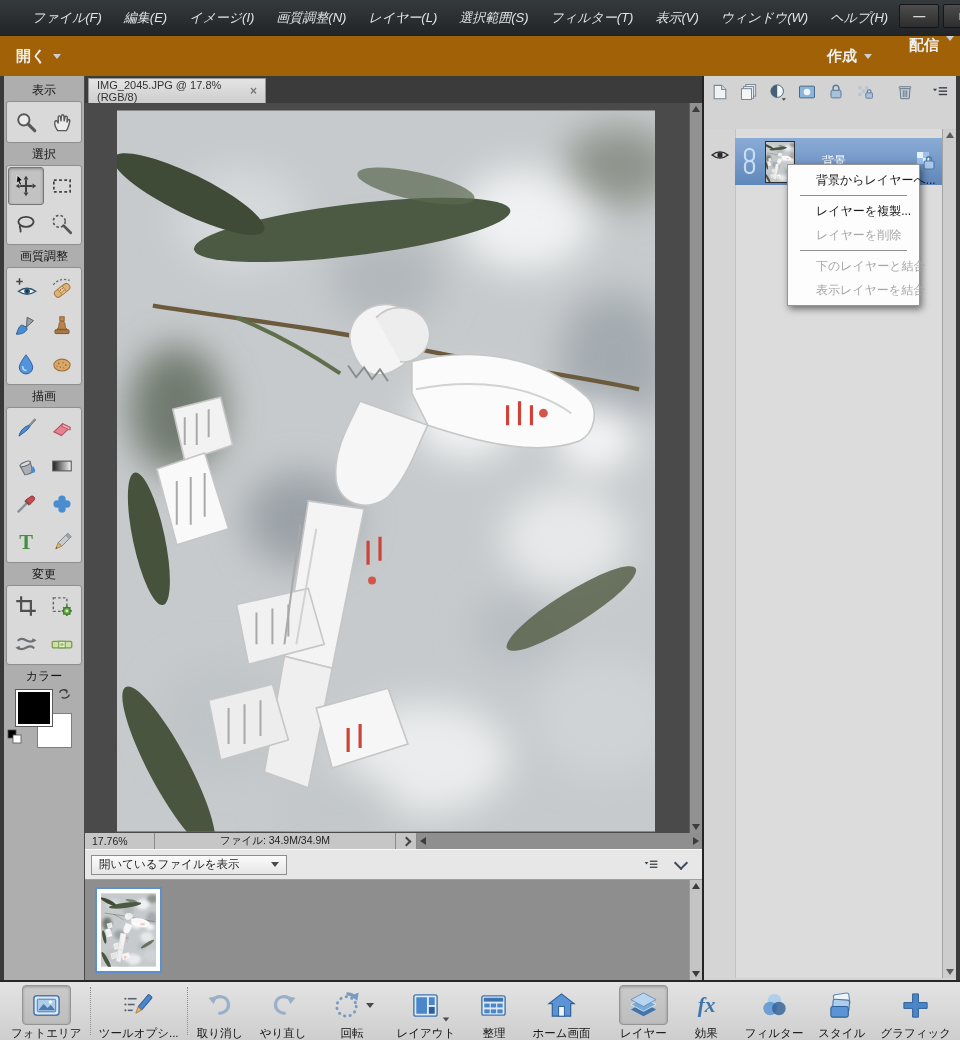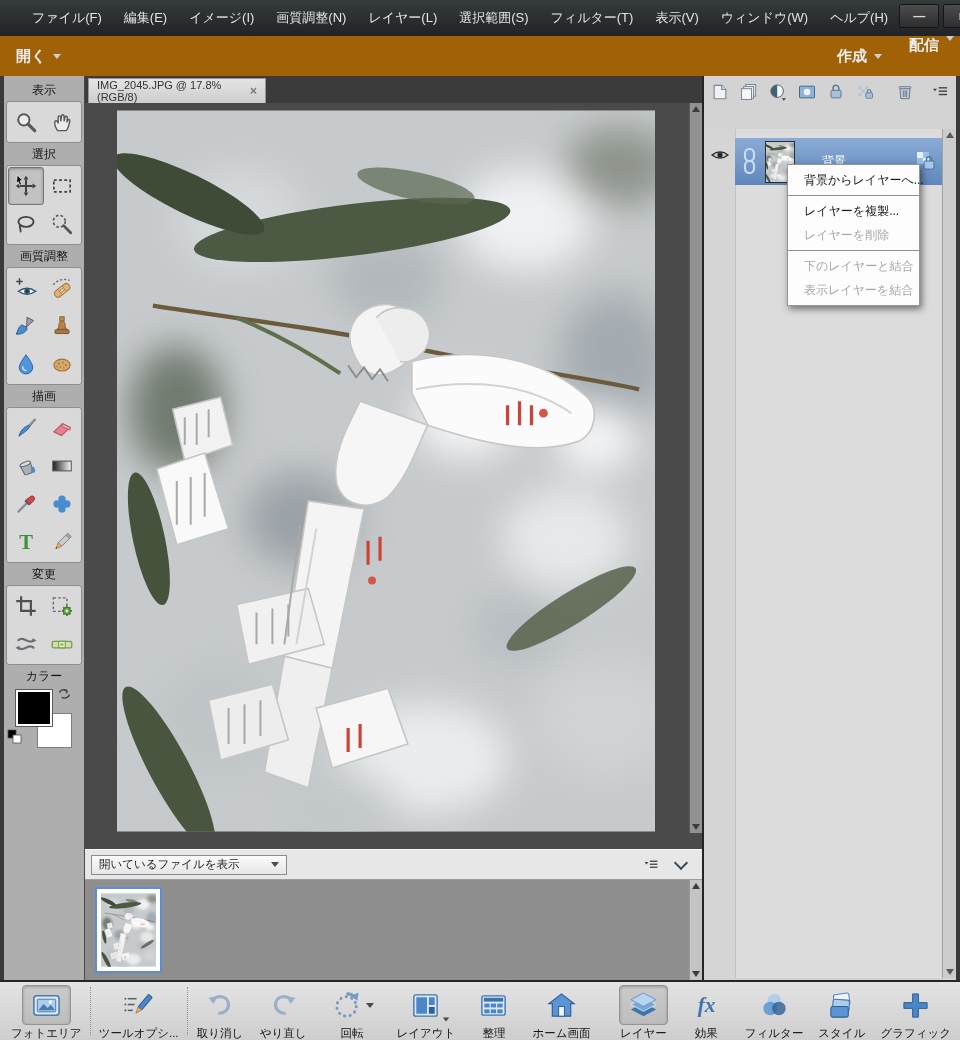--- a/index.html
+++ b/index.html
@@ -1,32 +1,32 @@
 <!DOCTYPE html>
 <html><head>
 <meta charset="utf-8">
 <style>
   html,body{margin:0;padding:0;background:#555;}
   body{width:960px;height:1040px;overflow:hidden;font-family:"Liberation Sans",sans-serif;}
   .app{position:relative;width:960px;height:1040px;background:#d4d4d4;overflow:hidden;}
 
   
-  .menubar{position:absolute;top:0;left:0;right:0;height:36px;background:linear-gradient(#353a3d,#212426);display:flex;align-items:center;color:#e2e4e6;font-size:13px;}
+  .menubar{position:absolute;top:0;left:0;right:0;height:36px;background:linear-gradient(#353a3d,#212426);display:flex;align-items:center;color:#e2e4e6;font-size:13px;font-style:italic;}
   .logo{width:26px;height:26px;margin:0 12px 0 9px;}
   .menu-item{padding:0 11px;white-space:nowrap;cursor:default;}
   .win-controls{margin-left:auto;display:flex;gap:4px;margin-right:10px;align-self:flex-start;padding-top:4px;}
   .win-btn{width:38px;height:22px;background:linear-gradient(#4c4c4c,#2e2e2e);border:1px solid #161616;border-radius:2px;color:#d8d8d8;font-size:12px;font-weight:bold;display:flex;align-items:center;justify-content:center;}
 
   
   .modebar{position:absolute;top:36px;left:0;right:0;height:40px;background:#a16207;color:#efefef;font-size:15px;font-weight:bold;}
   .open-btn{position:absolute;left:16px;top:0;height:40px;display:flex;align-items:center;gap:7px;}
   .mode-tabs{position:absolute;left:356px;top:0;height:40px;display:flex;}
   .mode-tab{height:40px;display:flex;align-items:center;padding:0 17px;}
   .mode-tab.active{background:#505050;}
-  .create-btn{position:absolute;right:78px;top:0;height:40px;display:flex;align-items:center;gap:7px;text-align:right;}
+  .create-btn{position:absolute;right:88px;top:0;height:40px;display:flex;align-items:center;gap:7px;text-align:right;}
   .share-btn{position:absolute;right:6px;top:0;height:40px;display:flex;gap:7px;}
   .caret{width:0;height:0;border-left:4px solid transparent;border-right:4px solid transparent;border-top:5px solid #cfcfcf;}
   .caret.dark{border-top-color:#4a4a4a;}
 
   
   .main{position:absolute;top:76px;left:0;width:960px;height:904px;background:#4a4a4a;}
 
   
   .toolpanel{position:absolute;left:0;top:0;width:85px;height:904px;background:#aeaeae;border-left:4px solid #3a3a3a;border-right:1px solid #4a4a4a;box-sizing:border-box;padding-top:3px;}
   .tool-section-label{font-size:12px;color:#141414;text-align:center;margin:3px 0 2px;}
@@ -86,21 +86,21 @@
   .layer-row{position:absolute;left:31px;top:9px;right:0;height:47px;background:linear-gradient(#8aabd6,#5f87ba);}
   .link-badge{position:absolute;left:6px;top:10px;width:17px;height:26px;}
   .layer-thumb{position:absolute;left:30px;top:3px;width:28px;height:40px;background:#fff;border:1px solid #2e2e2e;}
   .layer-name{position:absolute;left:87px;top:15px;color:#fff;font-size:12px;}
   .layer-lock-badge{position:absolute;right:7px;top:13px;width:19px;height:19px;}
   .layer-scroll{position:absolute;top:53px;right:0;width:14px;bottom:2px;background:#cdcdcd;border-left:1px solid #a2a2a2;display:flex;flex-direction:column;justify-content:space-between;align-items:center;padding:3px 0;box-sizing:border-box;}
   .layer-scroll .tri-up{border-bottom-color:#5a5a5a;}
   .layer-scroll .tri-down{border-top-color:#5a5a5a;}
 
   
-  .context-menu{position:absolute;left:787px;top:164px;width:133px;background:#fdfdfd;border:1px solid #959595;box-shadow:2px 3px 7px rgba(0,0,0,.5);z-index:20;padding:3px 0;box-sizing:border-box;}
+  .context-menu{position:absolute;left:787px;top:164px;width:133px;background:#fdfdfd;border:1px solid #959595;box-shadow:2px 3px 7px rgba(0,0,0,.5);z-index:20;padding:3px 12px;box-sizing:border-box;}
   .cm-item{height:24px;line-height:24px;padding-left:16px;font-size:12px;color:#1a1a1a;white-space:nowrap;}
   .cm-item.disabled{color:#a6a6a6;}
   .cm-sep{border-top:1px solid #8f8f8f;margin:3px 0;}
 
   
   .taskbar{position:absolute;top:980px;left:0;width:960px;height:60px;background:linear-gradient(#e3e3e3,#cecece);border-top:2px solid #262626;box-sizing:border-box;}
   .tb-left{position:absolute;left:4px;top:2px;display:flex;align-items:flex-start;}
   .tb-right{position:absolute;right:2px;top:2px;display:flex;align-items:flex-start;}
   .tb-item{display:flex;flex-direction:column;align-items:center;padding:1px 7px 0;}
   .tb-icon-wrap{position:relative;height:38px;display:flex;align-items:center;justify-content:center;padding:0 8px;border-radius:4px;border:1px solid transparent;}
@@ -479,20 +479,31 @@
         <div class="photo">
           <svg viewBox="0 0 270 362">
               <use href="#photo-art"></use>
             </svg>
         </div>
       </div>
       <div class="v-scroll">
         <div class="tri tri-up"></div>
         <div class="tri tri-down"></div>
       </div>
+      <div class="statusbar">
+        <div class="zoom-box">17.76%</div>
+        <div class="fileinfo">ファイル: 34.9M/34.9M</div>
+        <div class="status-expand">
+            <div class="chev-r"></div>
+          </div>
+        <div class="h-scroll">
+          <div class="tri tri-left"></div>
+          <div class="tri tri-right"></div>
+        </div>
+      </div>
       <div class="bin-header">
         <div class="bin-dropdown">
           <span>開いているファイルを表示</span>
           <span class="caret dark"></span>
         </div>
         <div class="bin-head-icons">
           <span id="binMenuIcon" style="display:flex">
               <svg style="width:18px;height:18px" viewBox="0 0 24 24">
                 <path d="M3.5 8 h5 l-2.5 3.2 Z" fill="#3a4248"></path>
                 <g stroke="#3a4248" stroke-width="1.7">

